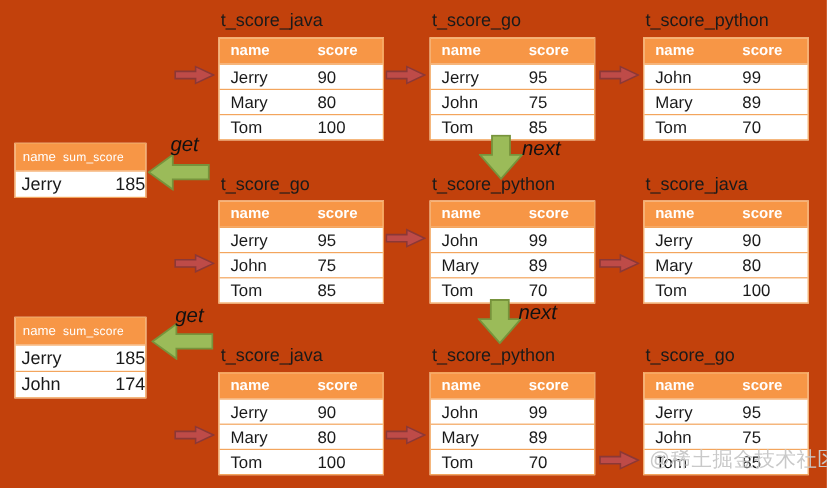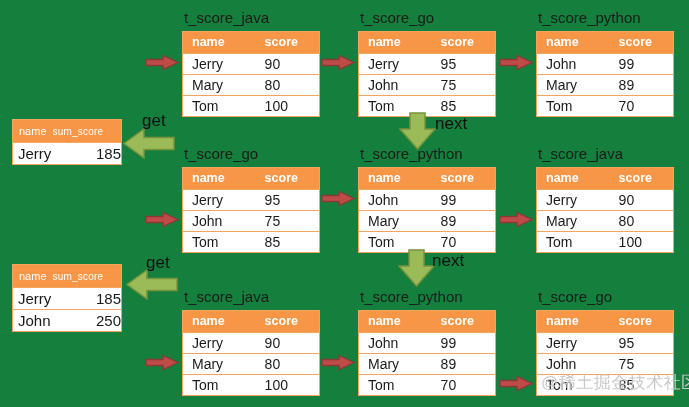--- a/index.html
+++ b/index.html
@@ -5,21 +5,21 @@
   :root{
     --header-bg:#F79646;
     --table-border:#F3A55D;
     --red-arrow-fill:#BE4B48;
     --red-arrow-stroke:#8C3836;
     --green-arrow-fill:#9BBB59;
     --green-arrow-stroke:#77933C;
   }
   html,body{margin:0;padding:0;}
   body{background:#fff;font-family:"Liberation Sans",sans-serif;}
-  #canvas{position:relative;width:689px;height:407px;background:#15803d;overflow:hidden;}
+  #canvas{position:relative;width:689px;height:407px;background:#c2410c;overflow:hidden;}
 
   
   .stable{position:absolute;width:138px;}
   .stitle{font-size:15px;color:#1a1a1a;height:23px;line-height:20px;padding-left:2px;white-space:nowrap;}
   .grid{border:1px solid var(--table-border);background:#fff;}
   .hrow{display:flex;background:var(--header-bg);color:#fff;height:21px;line-height:21px;font-size:12.5px;font-weight:bold;}
   .drow{display:flex;height:20px;line-height:20px;font-size:14px;color:#1a1a1a;border-top:1px solid var(--table-border);}
   .c1{width:60%;padding-left:9px;box-sizing:border-box;white-space:nowrap;}
   .c2{flex:1;white-space:nowrap;}
   .red-arrow{position:absolute;left:-37px;}
@@ -30,21 +30,21 @@
   .rhead{display:flex;align-items:center;background:var(--header-bg);color:#fff;height:22px;padding-left:6px;gap:6px;}
   .rh-name{font-size:11px;}
   .rh-sum{font-size:10px;font-weight:normal;letter-spacing:.2px;}
   .rrow{display:flex;height:21px;line-height:21px;font-size:15px;color:#1a1a1a;border-top:1px solid var(--table-border);}
   .rc1{width:48px;padding-left:5px;box-sizing:border-box;}
   .rc2{flex:1;text-align:right;}
 
   
   .green-arrow{position:absolute;}
   .green-arrow path{fill:var(--green-arrow-fill);stroke:var(--green-arrow-stroke);stroke-width:1.5;}
-  .glabel{position:absolute;font-size:17px;color:#111;line-height:19px;}
+  .glabel{position:absolute;font-size:17px;color:#111;line-height:19px;font-style:italic;}
 
   .watermark{position:absolute;font-size:17px;color:#c9c9c9;white-space:nowrap;z-index:6;letter-spacing:.5px;}
 </style>
 </head>
 <body>
 
 <div id="canvas">
 
   <div class="stable" style="left:182px;top:8px;">
     <div class="stitle">t_score_java</div>
@@ -286,21 +286,21 @@
     <div class="rhead">
       <span class="rh-name">name</span>
       <span class="rh-sum">sum_score</span>
     </div>
     <div class="rrow">
       <span class="rc1">Jerry</span>
       <span class="rc2">185</span>
     </div>
     <div class="rrow">
       <span class="rc1">John</span>
-      <span class="rc2">250</span>
+      <span class="rc2">174</span>
     </div>
   </div>
 
   <svg class="green-arrow" style="left:399px;top:112px;" width="37" height="38" viewBox="0 0 37 38">
       <path d="M11,1 H26 V17 H36 L18.5,37 L1,17 H11 Z"></path>
     </svg>
   <div class="glabel" style="left:435px;top:114px;">next</div>
 
   <svg class="green-arrow" style="left:123px;top:128px;" width="52" height="31" viewBox="0 0 52 31">
       <path d="M1,15.5 L21,1 V9.5 H51 V21.5 H21 V30 Z"></path>

